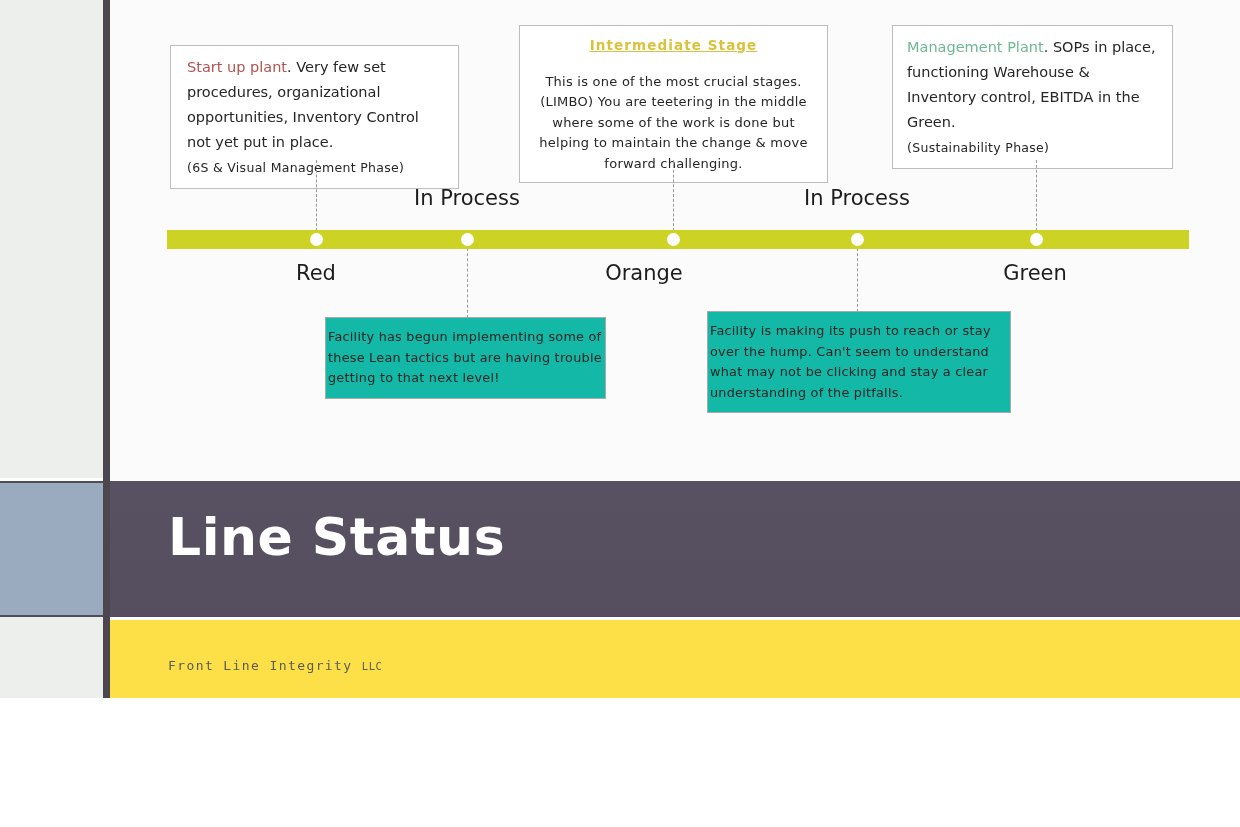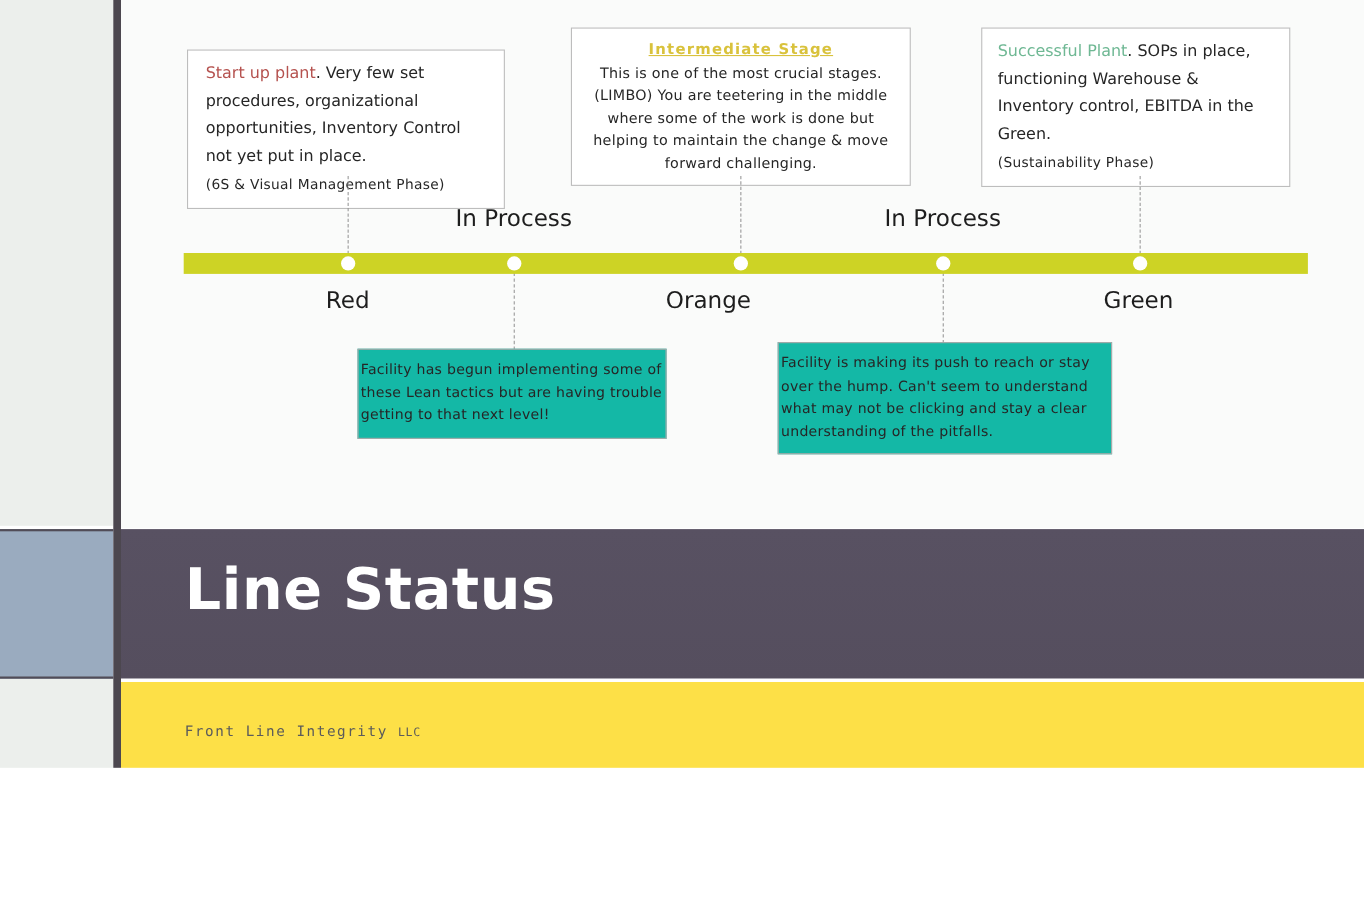--- a/index.html
+++ b/index.html
@@ -94,21 +94,21 @@
 
   .lead-red   { color: #b5524f; }
   .lead-green { color: #6fb894; }
   .interm-title {
     display: block;
     color: #d9c23c;
     font-weight: bold;
     font-size: 13.5px;
     letter-spacing: 1.1px;
     text-decoration: underline;
-    margin-bottom: 2px;
+    margin-bottom: 16px;
   }
 
   
   .callout-lower {
     position: absolute;
     box-sizing: border-box;
     background: #14b8a6;
     border: 1px solid #a9a9a9;
     font-size: 12.8px;
     line-height: 20.5px;
@@ -229,21 +229,21 @@
     <span class="lead-red">Start up plant</span><span>. Very few set procedures, organizational opportunities, Inventory Control not yet put in place.</span><br>
     <span class="phase">(6S &amp; Visual Management Phase)</span>
   </div>
 
   <div class="callout" id="box-interm">
     <span class="interm-title">Intermediate Stage</span>
     <span>This is one of the most crucial stages. (LIMBO) You are teetering in the middle where some of the work is done but helping to maintain the change &amp; move forward challenging.</span>
   </div>
 
   <div class="callout" id="box-success">
-    <span class="lead-green">Successful Plant</span><span>. SOPs in place, functioning Warehouse &amp; Inventory control, EBITDA in the Green.</span><br>
+    <span class="lead-green">Management Plant</span><span>. SOPs in place, functioning Warehouse &amp; Inventory control, EBITDA in the Green.</span><br>
     <span class="phase">(Sustainability Phase)</span>
   </div>
 
   <div class="tl-conn" style="left:316px; top:160px; height:71px;"></div>
   <div class="tl-conn" style="left:673px; top:160px; height:71px;"></div>
   <div class="tl-conn" style="left:1036px; top:160px; height:71px;"></div>
 
   <div class="tl-conn" style="left:467px; top:248px; height:70px;"></div>
   <div class="tl-conn" style="left:857px; top:248px; height:64px;"></div>
 

